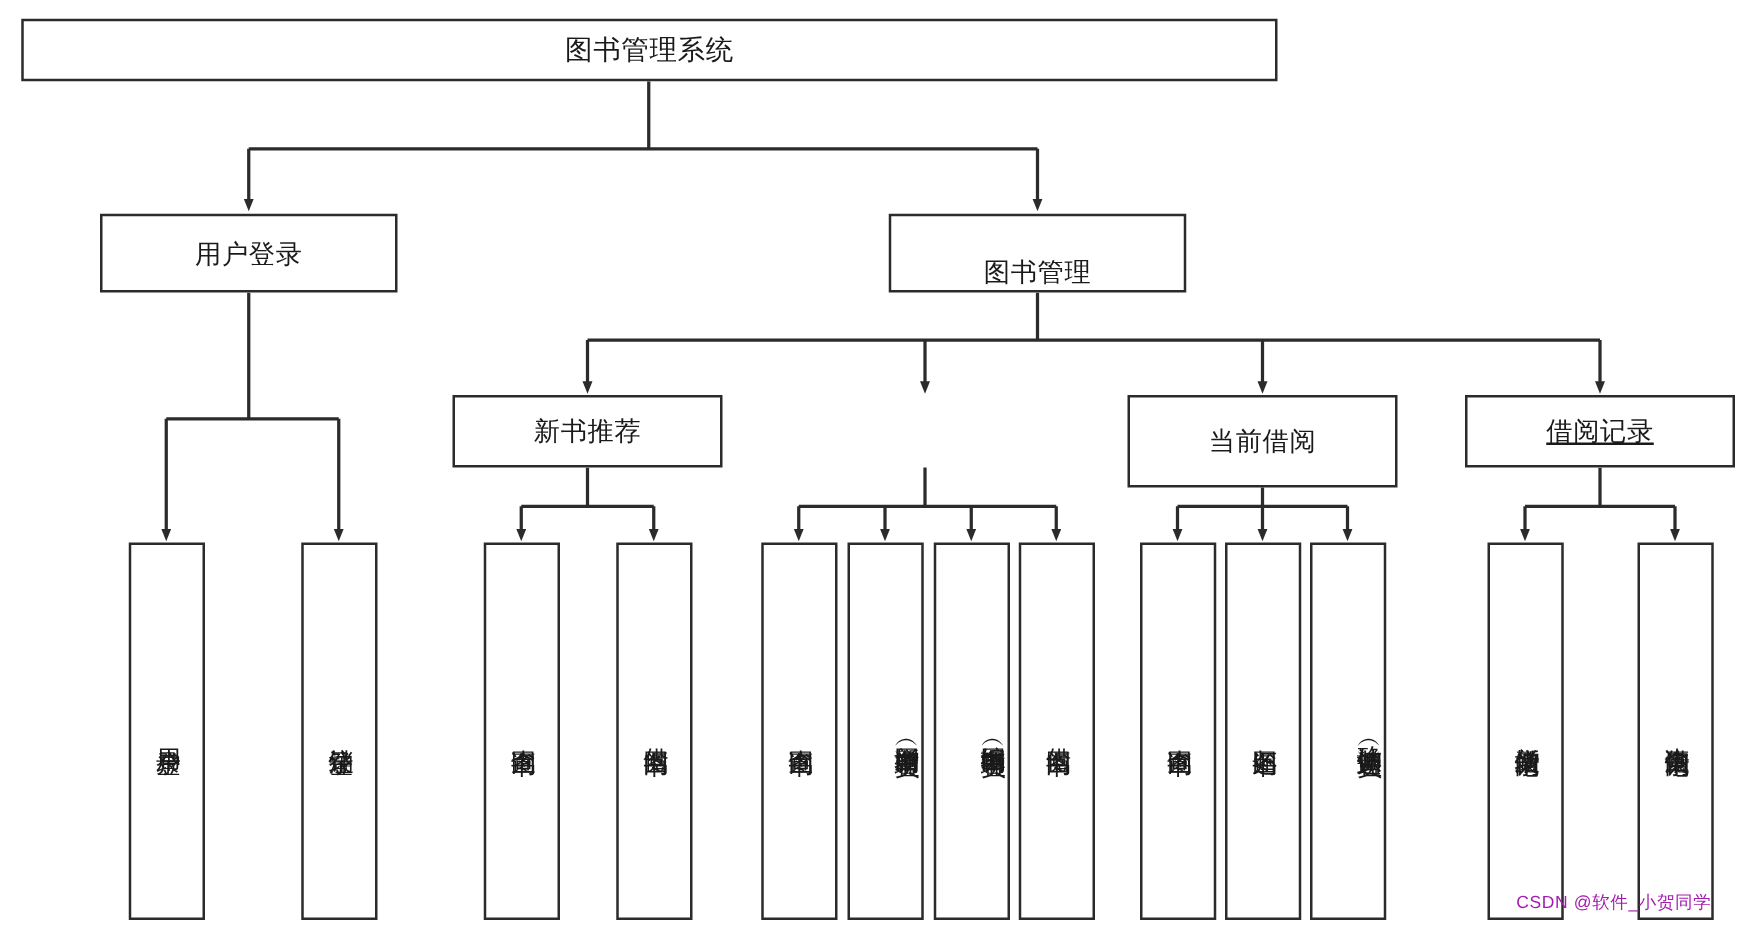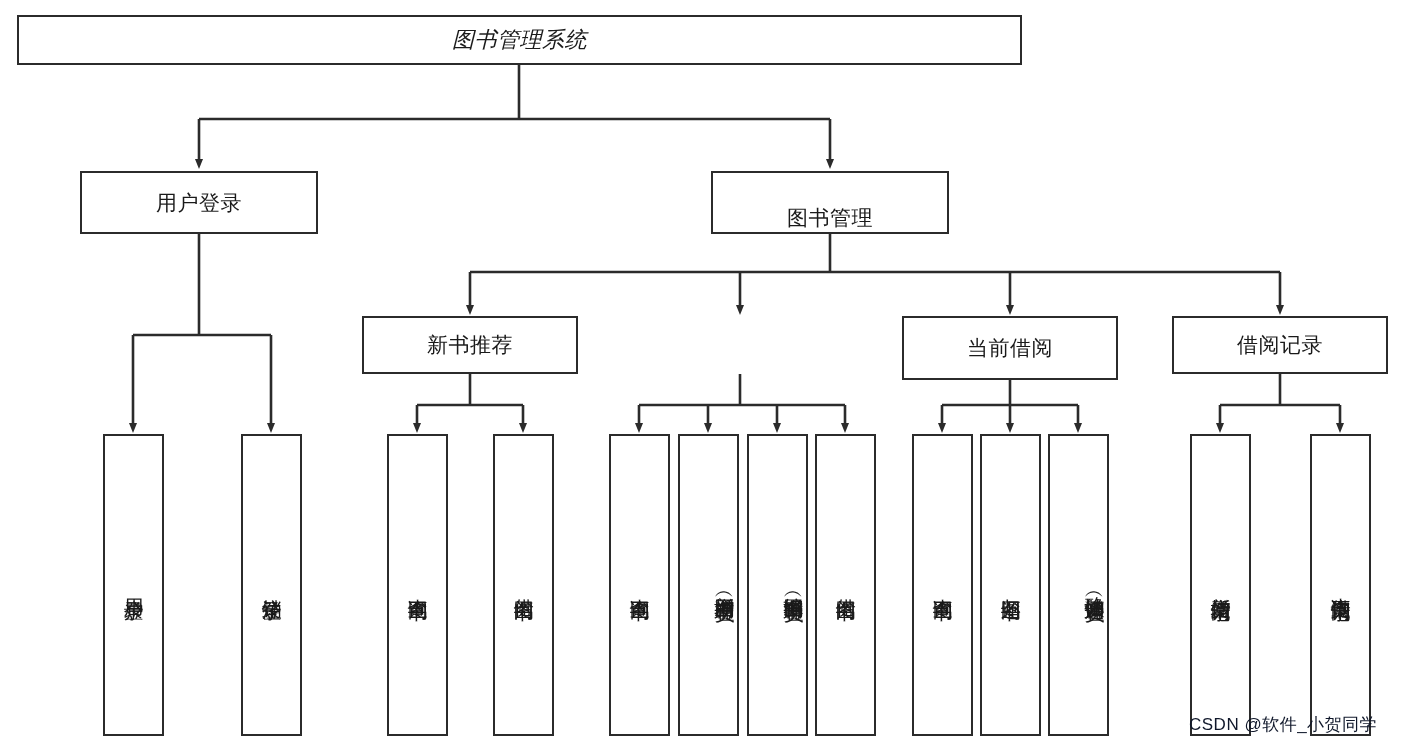--- a/index.html
+++ b/index.html
@@ -56,24 +56,25 @@
     text-orientation: upright;
     display: block;
     white-space: normal;
     text-align: center;
   }
   .node.root {
     font-size: 22px;
   }
   .watermark {
     position: absolute;
-    font-size: 17px;
-    color: #0f172a;
+    font-size: 14px;
+    color: #a21caf;
     white-space: nowrap;
     letter-spacing: 0.5px;
+    margin-left: 24px;
   }
 </style>
 </head>
 <body>
 
 <div id="diagram-root">
 
   <svg class="edges" viewBox="0 0 1405 747" xmlns="http://www.w3.org/2000/svg">
     <defs>
       <marker id="arrow" markerWidth="10" markerHeight="10" refX="1" refY="4" orient="auto" markerUnits="userSpaceOnUse">
@@ -121,38 +122,38 @@
       <path d="M1010,405 L1010,424" marker-end="url(#arrow)"></path>
       <path d="M1078,405 L1078,424" marker-end="url(#arrow)"></path>
 
       <path d="M1280,374 L1280,405"></path>
       <path d="M1220,405 L1340,405"></path>
       <path d="M1220,405 L1220,424" marker-end="url(#arrow)"></path>
       <path d="M1340,405 L1340,424" marker-end="url(#arrow)"></path>
     </g>
   </svg>
 
-  <div class="node horiz root" style="left:17px; top:15px; width:1005px; height:50px;font-style:italic;">
+  <div class="node horiz root" style="left:17px; top:15px; width:1005px; height:50px;">
     <span class="label">图书管理系统</span>
   </div>
 
   <div class="node horiz" style="left:80px; top:171px; width:238px; height:63px;">
     <span class="label">用户登录</span>
   </div>
   <div class="node horiz" style="left:711px; top:171px; width:238px; height:63px;align-items:flex-end;">
     <span class="label">图书管理</span>
   </div>
 
   <div class="node horiz" style="left:362px; top:316px; width:216px; height:58px;">
     <span class="label">新书推荐</span>
   </div>
-  <div class="node horiz" style="left:902px; top:316px; width:216px; height:64px;">
+  <div class="node horiz" style="left:902px; top:316px; width:216px; height:74px;">
     <span class="label">当前借阅</span>
   </div>
-  <div class="node horiz" style="left:1172px; top:316px; width:216px; height:58px;">
+  <div class="node horiz" style="left:1172px; top:316px; width:216px; height:58px;text-decoration:underline;">
     <span class="label">借阅记录</span>
   </div>
 
   <div class="node vert" style="left:103px; top:434px; width:61px; height:302px; align-items:center;">
     <span class="label">用户登录</span>
   </div>
   <div class="node vert" style="left:241px; top:434px; width:61px; height:302px; align-items:center;">
     <span class="label">注销登录</span>
   </div>
 

